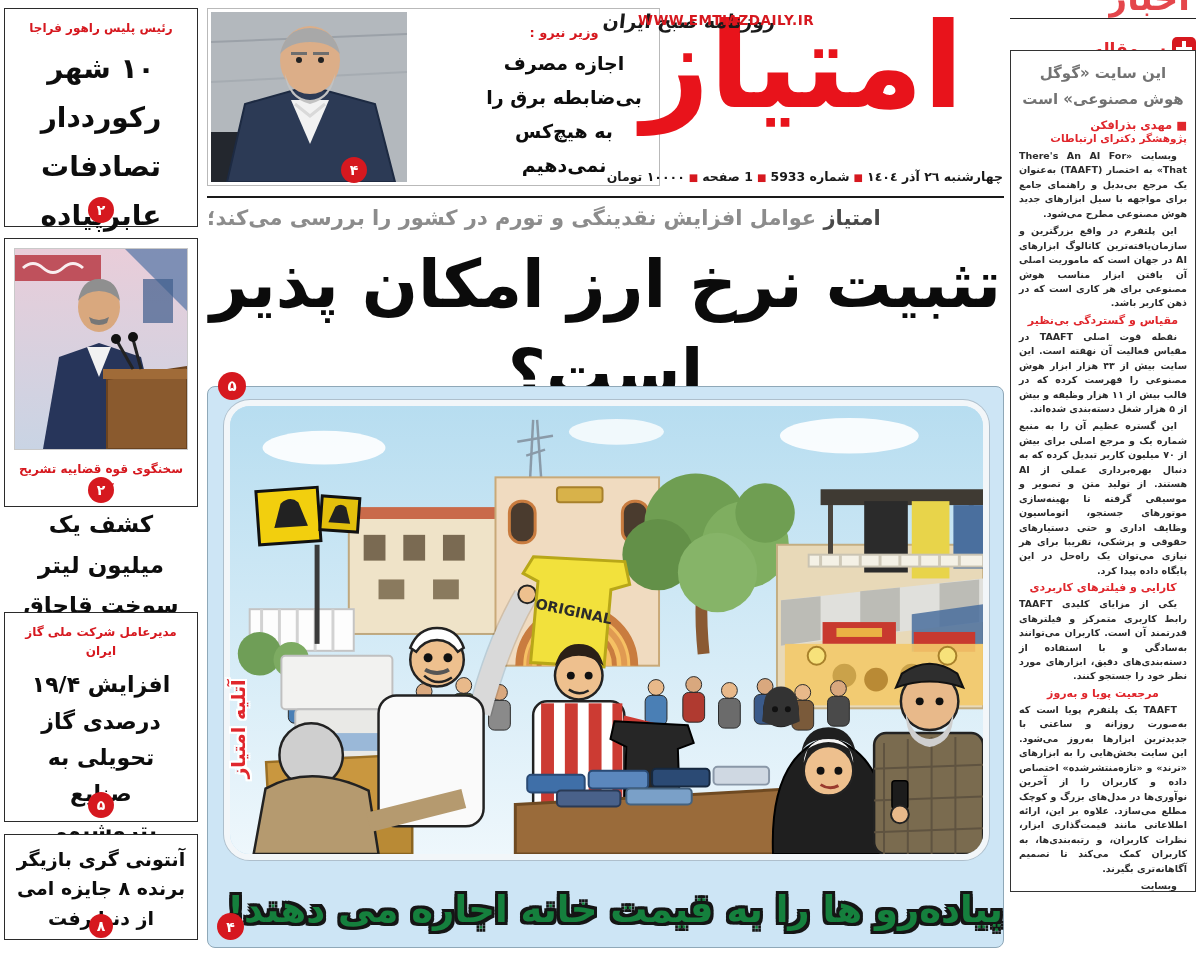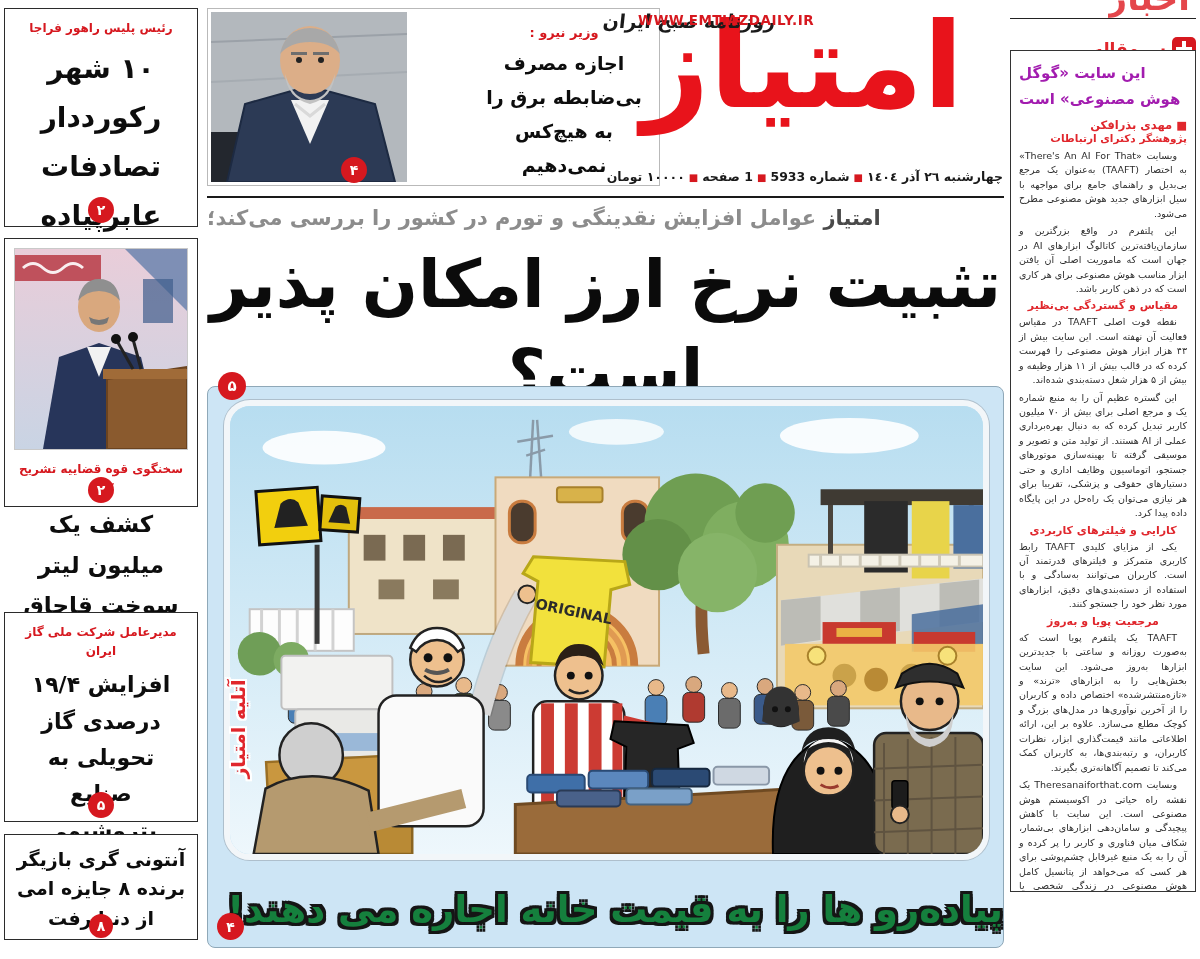--- a/index.html
+++ b/index.html
@@ -64,24 +64,24 @@
     font-size:34px; font-weight:bold; opacity:.85; }
   .rail-head { position:absolute; top:18px; left:0; right:0; border-top:1.5px solid #222; padding-top:18px;
     display:flex; align-items:center; gap:6px; }
   .rail-head .plus { width:24px; height:24px; background:#d6181f; border-radius:5px; position:relative; flex:0 0 auto; }
   .rail-head .plus::before, .rail-head .plus::after { content:""; position:absolute; background:#fff; }
   .rail-head .plus::before { left:10px; top:4px; width:4px; height:16px; }
   .rail-head .plus::after  { left:4px; top:10px; width:16px; height:4px; }
   .rail-head .lbl { color:#e0262c; font-size:17px; font-weight:bold; }
   .artbox { position:absolute; top:50px; left:0; right:0; height:842px; border:1.5px solid #333;
     padding:10px 8px; overflow:hidden; background:#fff; }
-  .art-title { color:#a21caf; font-weight:bold; font-size:15px; text-align:left; line-height:1.7; margin-bottom:6px; }
+  .art-title { color:#737373; font-weight:bold; font-size:15px; text-align:center; line-height:1.7; margin-bottom:6px; }
   .art-author { color:#e0262c; font-weight:bold; font-size:11.5px; }
   .art-role { color:#e0262c; font-size:10.5px; font-weight:bold; margin-bottom:5px; }
-  .art-p { font-size:9.5px; line-height:1.52; text-align:justify; color:#2c2c2c; margin-bottom:3px; text-indent:10px; }
+  .art-p { font-size:9.5px; line-height:1.52; text-align:justify; color:#2c2c2c; margin-bottom:3px; text-indent:10px;font-weight:bold; }
   .art-h { color:#e0262c; font-weight:bold; font-size:11px; text-align:center; margin:3px 0; }
 </style>
 </head>
 <body>
 
 <div class="page">
 
   <div class="sbox" style="top:8px; height:219px;">
     <div class="kicker">رئیس پلیس راهور فراجا</div>
     <div class="shead" style="font-size:28px;">۱۰ شهر رکورددار تصادفات عابرپیاده هستند</div>

